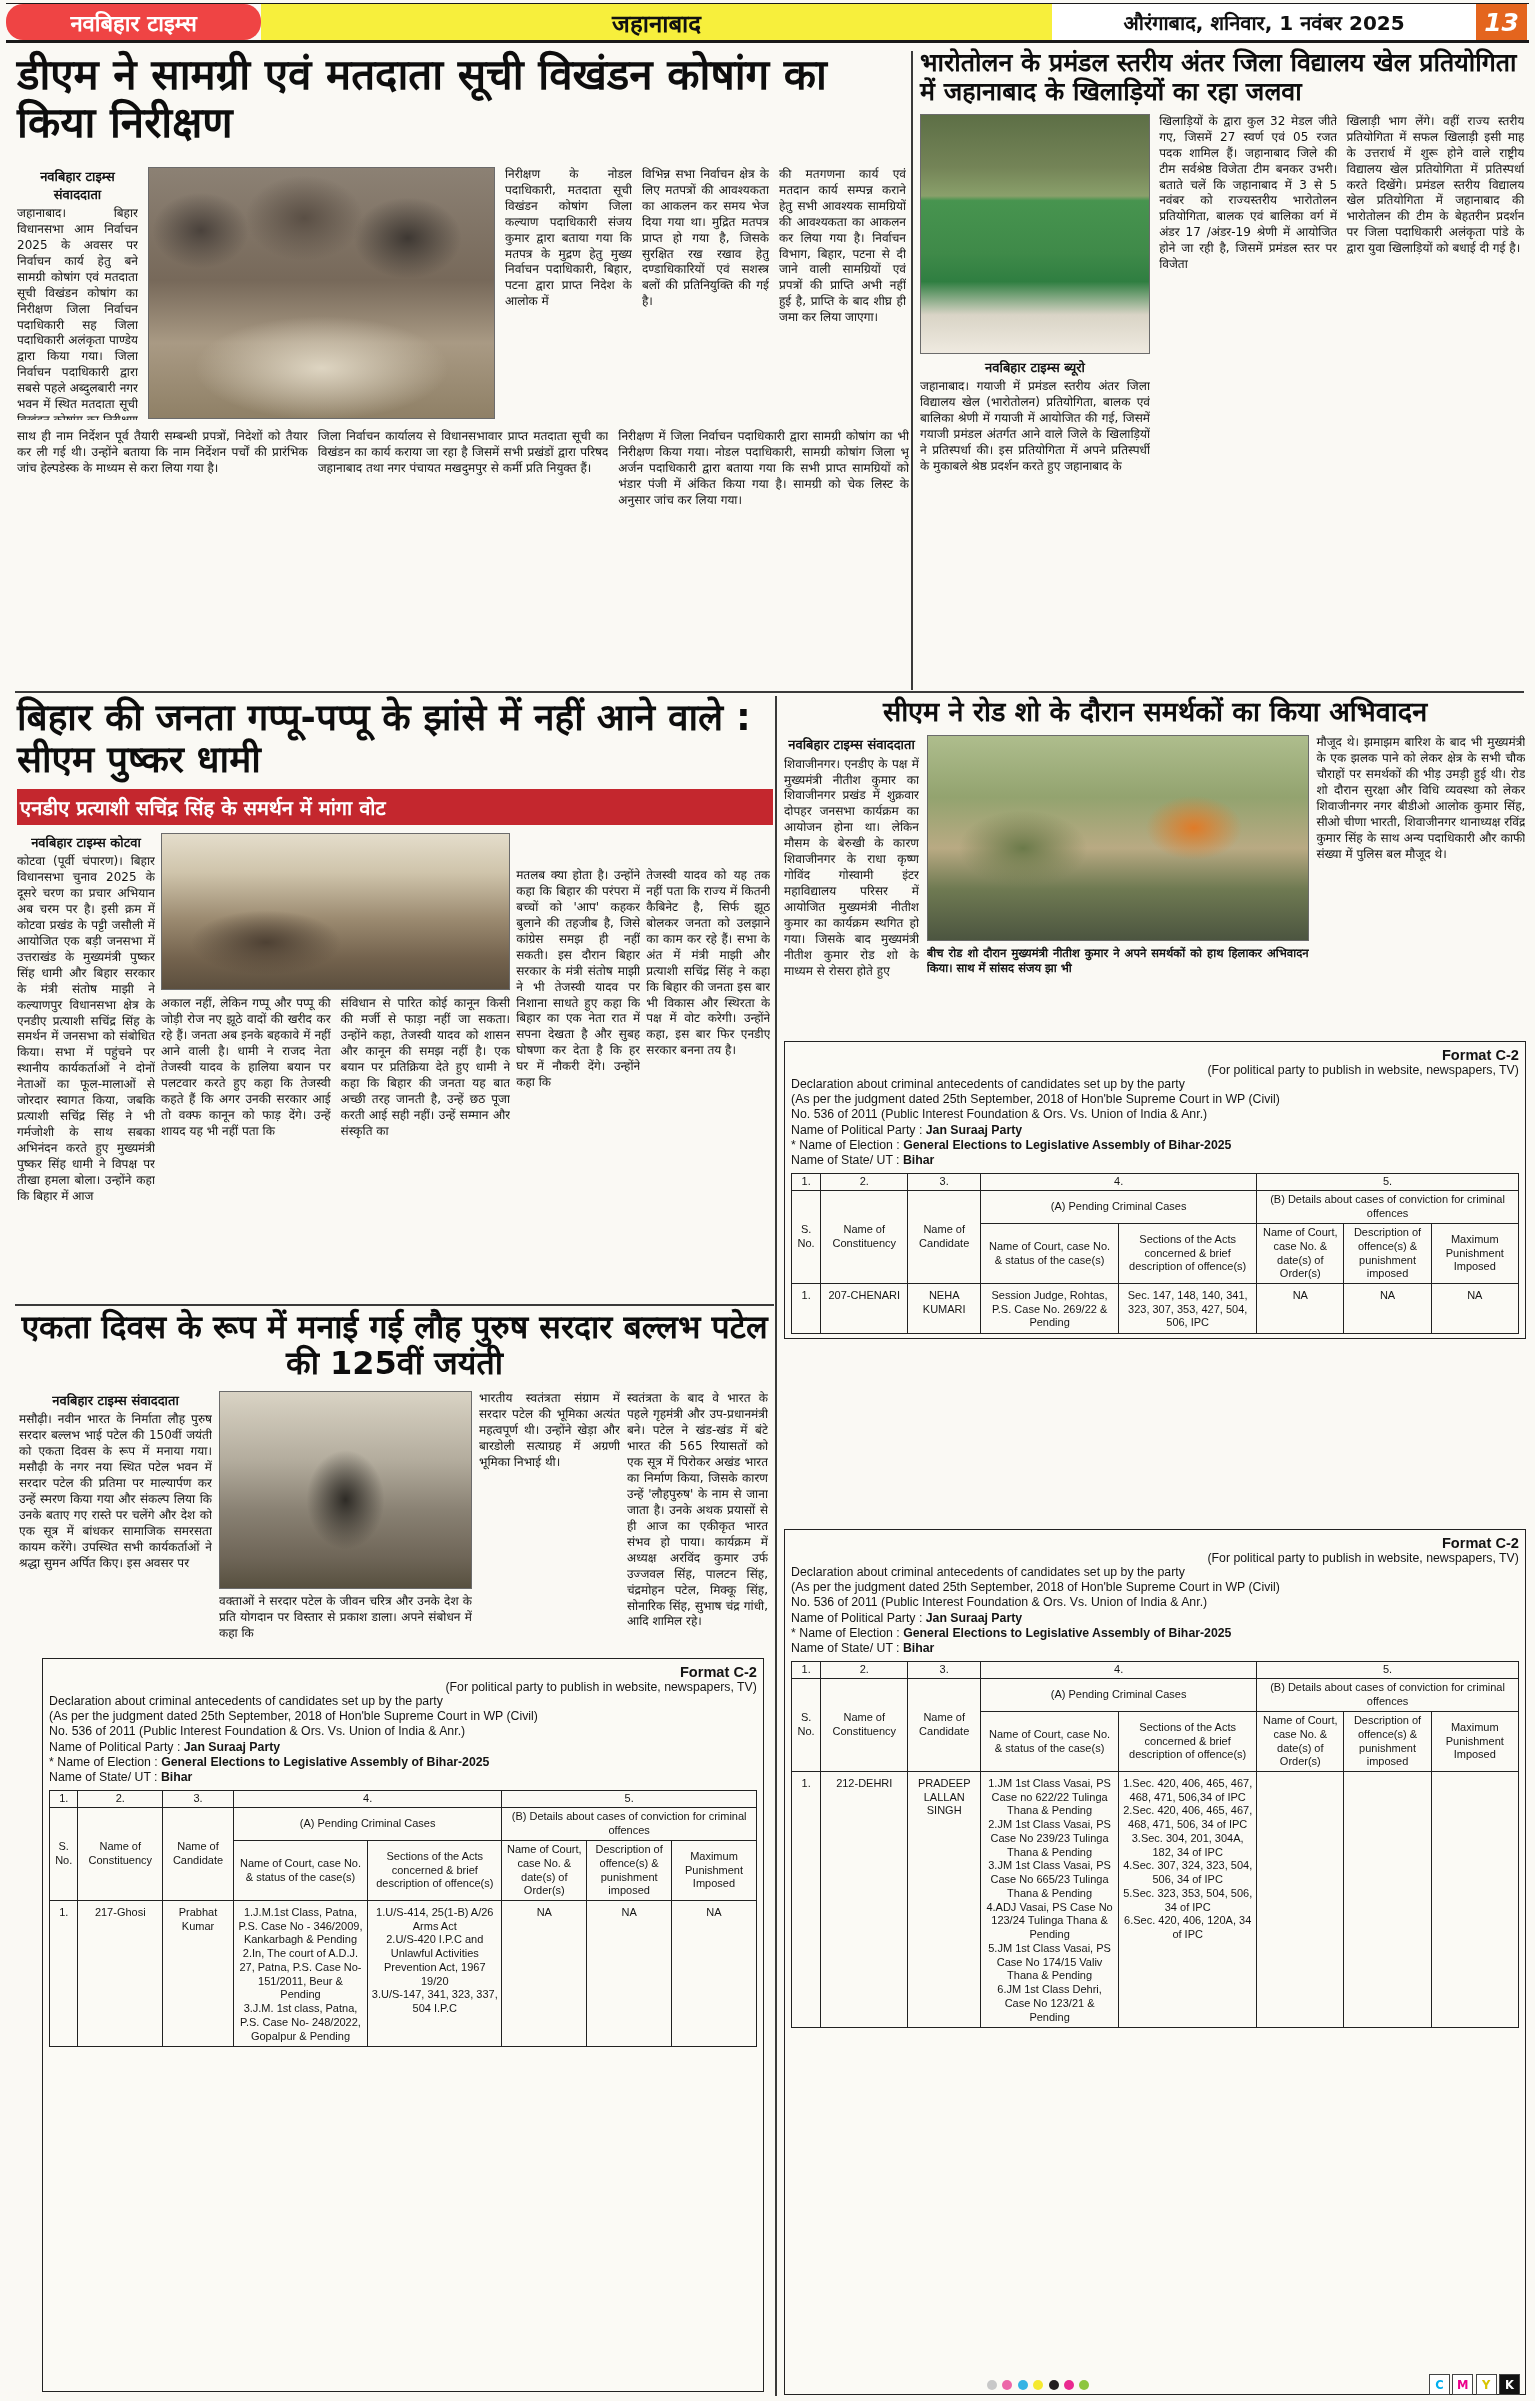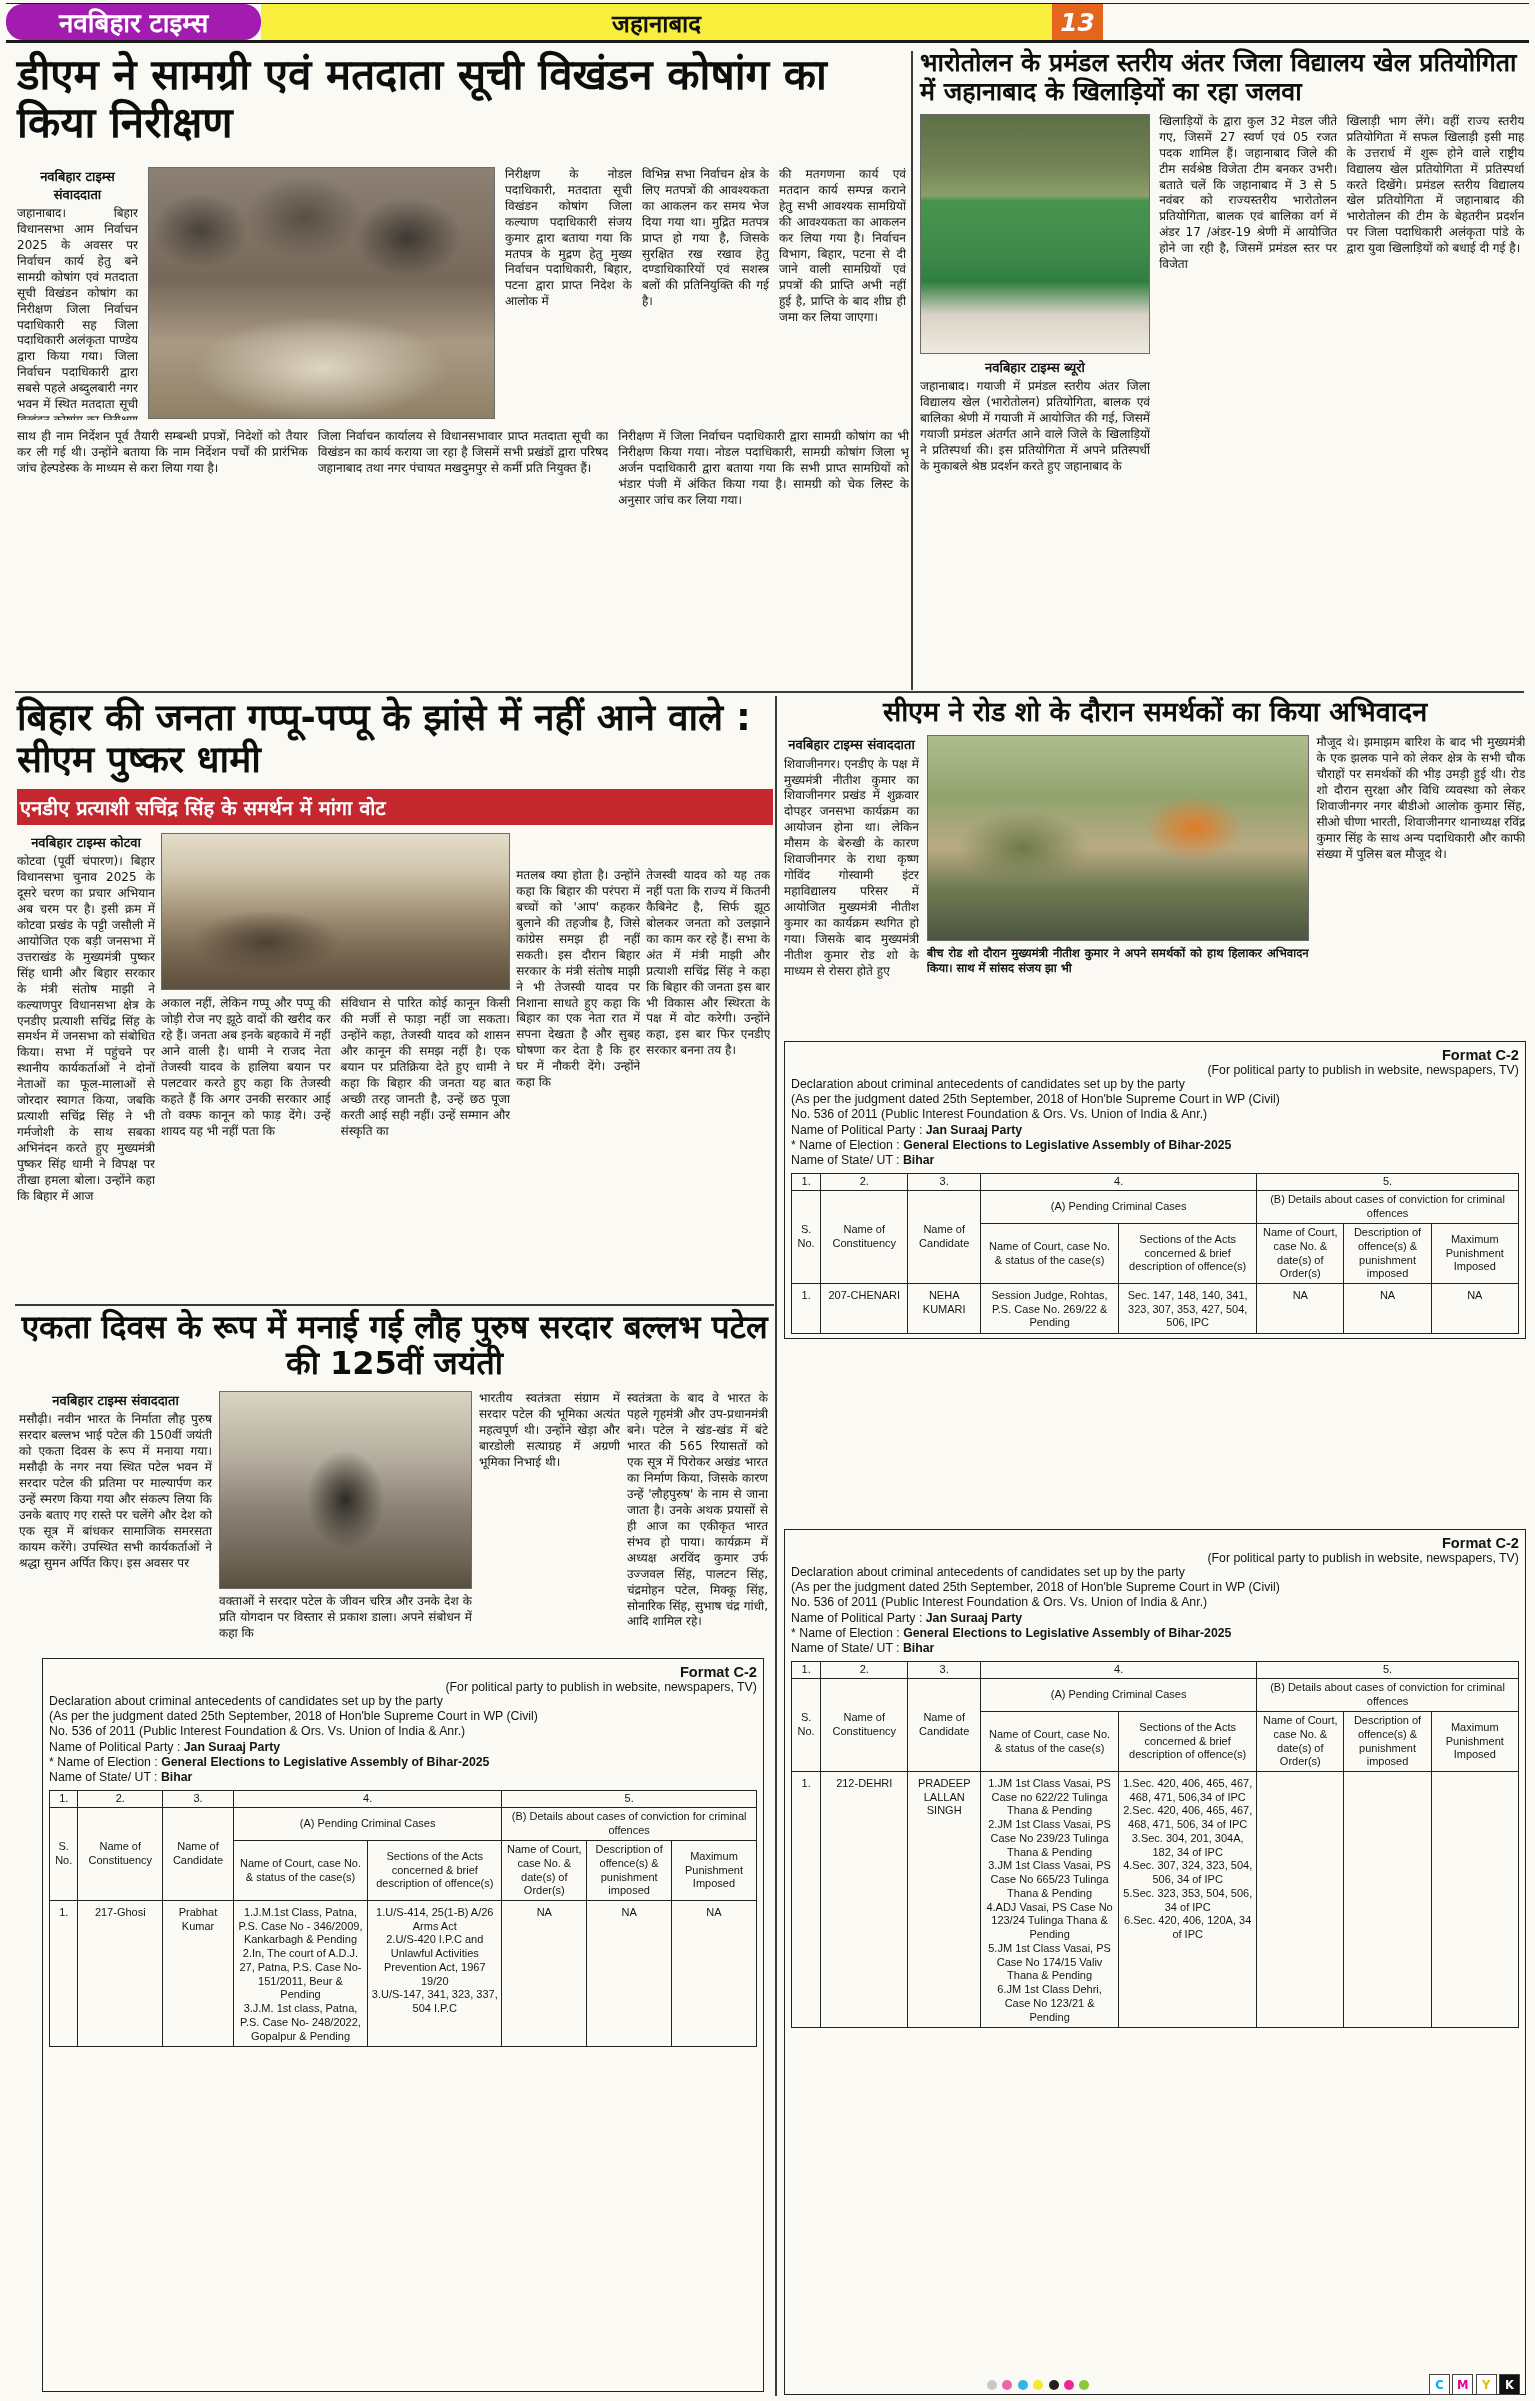--- a/index.html
+++ b/index.html
@@ -2,21 +2,21 @@
 <html lang="hi" style="font-size:12.3px"><head>
 <meta charset="utf-8">
 <style>
   * { margin:0; padding:0; box-sizing:border-box; }
   body { background:#d8d8d8; font-family:"DejaVu Sans","Liberation Sans",sans-serif; }
   .page { position:relative; width:1535px; height:2401px; margin:0 auto; background:#faf9f4; color:#141414; overflow:hidden; }
 
   
   .masthead { position:absolute; left:6.1px; top:3.1px; width:1523px; height:40px;
               display:flex; align-items:stretch; border-top:1.5px solid #1a1a1a; border-bottom:3.1px solid #1a1a1a; }
-  .nameplate { width:255px; background:#a21caf; color:#fff; font-weight:700; font-size:26px;
+  .nameplate { width:255px; background:#ef4444; color:#fff; font-weight:700; font-size:22px;
                display:flex; align-items:center; justify-content:center;border-radius:17px; }
   .edition-bar { width:791px; background:#f7ef3c; color:#111; font-weight:700; font-size:24px;
                  display:flex; align-items:center; justify-content:center; }
   .mast-dateline { width:424px; background:#fff; color:#111; font-weight:700; font-size:20px;
                    display:flex; align-items:center; justify-content:center; }
   .pagenum { width:51px; background:#e4651e; color:#fff; font-weight:700; font-size:25px;
              display:flex; align-items:center; justify-content:center;font-style:italic; }
 
   
   .headline { font-weight:700; color:#0d0d0d; line-height:1.14; }
@@ -118,20 +118,21 @@
   .cmyk span.c { color:#00aeef; } .cmyk span.m { color:#ec008c; } .cmyk span.y { color:#d8c400; }
 </style>
 </head>
 <body>
 
 <div class="page">
 
   <header class="masthead">
     <div class="nameplate">नवबिहार टाइम्स</div>
     <div class="edition-bar">जहानाबाद</div>
+    <div class="mast-dateline">औरंगाबाद, शनिवार, 1 नवंबर 2025</div>
     <div class="pagenum">13</div>
   </header>
 
   <div class="divider" style="left:911px;top:51px;width:1.5px;height:639px;"></div>
   <div class="divider" style="left:15.4px;top:691px;width:1509px;height:1.5px;"></div>
   <div class="divider" style="left:775px;top:696px;width:1.5px;height:1700px;"></div>
   <div class="divider" style="left:15.4px;top:1304px;width:759px;height:1.5px;"></div>
 
   <article class="art-dm">
     <h1 class="headline">डीएम ने सामग्री एवं मतदाता सूची विखंडन कोषांग का किया निरीक्षण</h1>

